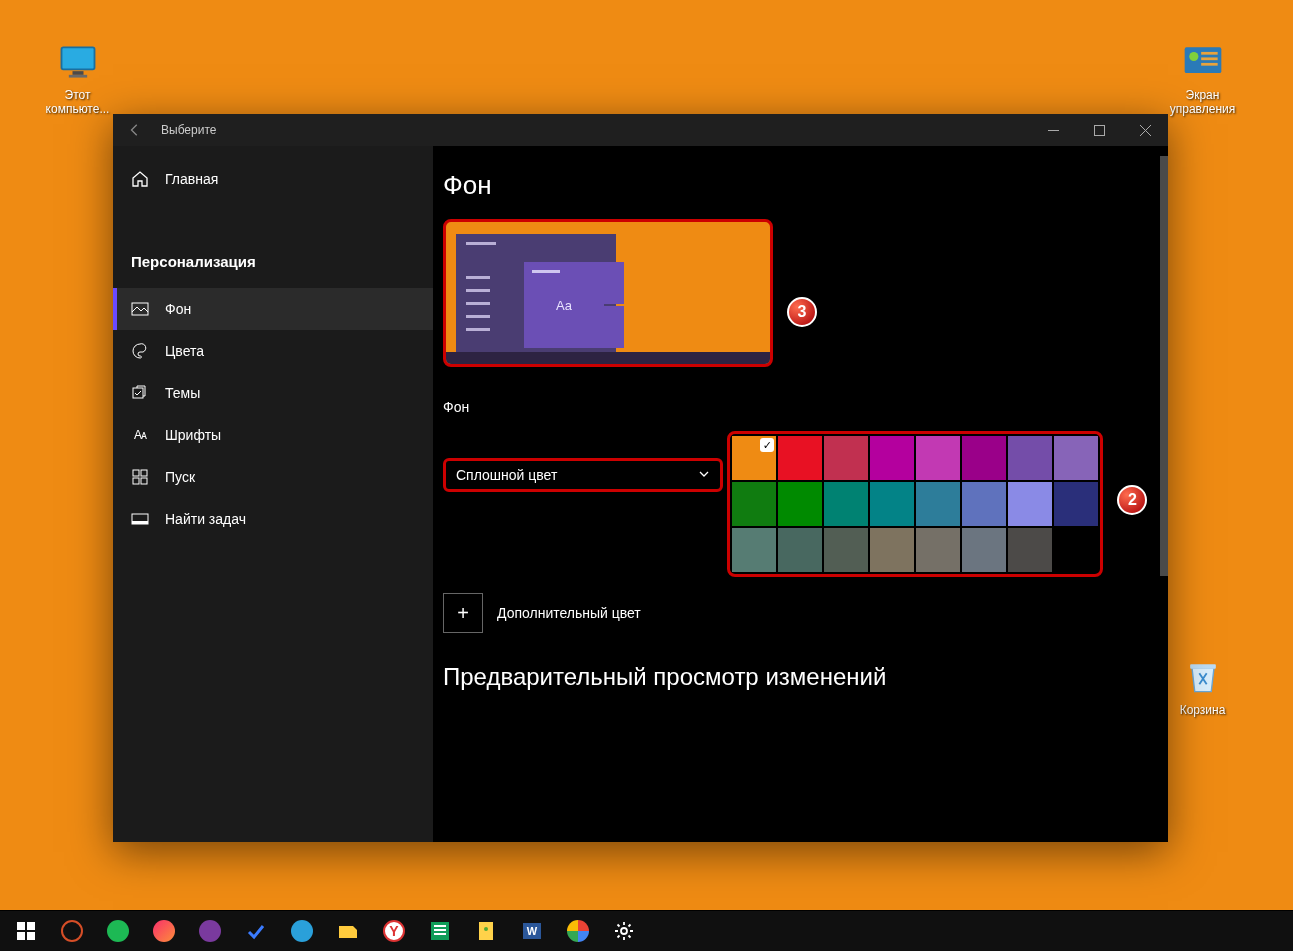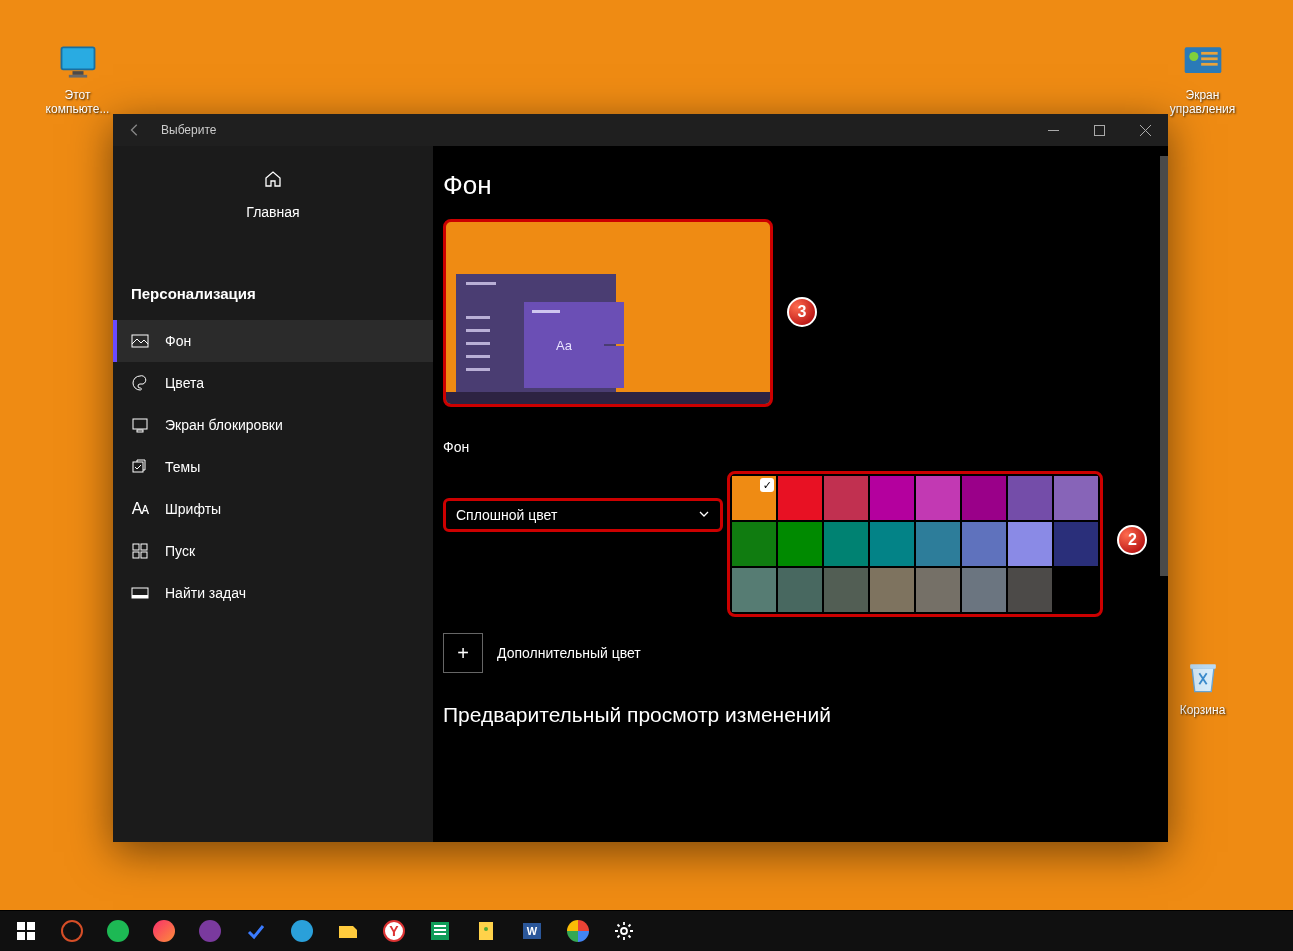--- a/index.html
+++ b/index.html
@@ -16,35 +16,35 @@
 .titlebar { height: 32px; background: #1f1f1f; display: flex; align-items: center; font-size: 12px; color: #ccc; }
 .titlebar .back { width: 44px; height: 32px; display:flex; align-items:center; justify-content:center; color:#888; }
 .titlebar .title { flex: 0 0 auto; padding-left: 4px; }
 .titlebar .spacer { flex: 1; }
 .titlebar .winbtn { width: 46px; height: 32px; display: flex; align-items: center; justify-content: center; color: #aaa; font-size: 11px; }
 
 .body { flex: 1; display: flex; overflow: hidden; }
 
 
 .sidebar { width: 320px; background: #1b1b1b; display: flex; flex-direction: column; padding-top: 12px; }
-.home { display: flex; align-items: center; gap: 16px; padding: 12px 18px; color: #fff; font-size: 14px; flex-direction: column; }
+.home { display: flex; align-items: center; gap: 16px; padding: 12px 18px; color: #fff; font-size: 14px; }
 .home .hicon{ width:18px; height:18px; }
 .searchbox { margin: 12px 16px 20px; height: 34px; border: 1px solid #555; background: transparent; display: flex; align-items: center; padding: 0 10px; color: #999; font-size: 14px; }
 .searchbox .sicon{ width:16px; height:16px; margin-left:auto; color:#888; }
 .category { padding: 8px 18px 18px; color: #fff; font-size: 15px; font-weight: 600; margin-top: 45px; }
 .navitem { display: flex; align-items: center; gap: 16px; padding: 12px 18px; color: #fff; font-size: 14px; position: relative; }
 .navitem .nicon{ width:18px; height:18px; display:flex; align-items:center; justify-content:center; color:#fff; }
 .navitem.selected { background: #2b2b2b; }
 .navitem.selected::before { content:""; position:absolute; left:0; top:0; bottom:0; width:4px; background:#6b4aff; }
 
 
 .content { flex: 1; background: #000; color: #fff; padding: 24px 24px 0 10px; overflow-y: auto; position: relative; }
 .content h1 { font-weight: 400; font-size: 26px; margin-bottom: 18px; }
 .preview-outer{ position:relative; display:inline-block; }
-.preview { width: 330px; height: 188px; background: #ef8b13; border: 3px solid #c00; border-radius: 8px; position: relative; overflow: hidden; }
+.preview { width: 330px; height: 148px; background: #ef8b13; border: 3px solid #c00; border-radius: 8px; position: relative; overflow: hidden; }
 .preview .taskbar{ position:absolute; left:0; right:0; bottom:0; height:12px; background:#2d2342; }
 .preview .winmock{ position:absolute; left:10px; bottom:12px; width:160px; height:118px; background:#4a3d72; }
 .preview .winmock .hdr{ position:absolute; top:8px; left:10px; width:30px; height:3px; background:#b9afd6; }
 .preview .winmock .lines{ position:absolute; top:42px; left:10px; display:flex; flex-direction:column; gap:10px; }
 .preview .winmock .lines span{ display:block; width:24px; height:3px; background:#b9afd6; }
 .preview .tile1{ position:absolute; left:78px; bottom:16px; width:80px; height:86px; background:#6b4fb5; display:flex; align-items:center; justify-content:center; color:#e9e3ff; font-size:13px; }
 .preview .tile1 .hdr2{ position:absolute; top:8px; left:8px; width:28px; height:3px; background:#cfc6f0; }
 .preview .tileR{ position:absolute; left:158px; bottom:16px; width:20px; background:#6b4fb5; }
 
 .section-label{ font-size:14px; color:#fff; margin-top:28px; margin-bottom:8px; }
@@ -53,21 +53,21 @@
 .dropdown .chev{ margin-left:auto; }
 
 .palette-outer{ position:relative; display:inline-block; margin-top:8px; }
 .palette{ border:3px solid #c00; border-radius:8px; padding:2px; background:#000; display:grid; grid-template-columns: repeat(8, 44px); grid-auto-rows:44px; gap:2px; }
 .swatch{ width:44px; height:44px; position:relative; }
 .swatch .check{ position:absolute; right:2px; top:2px; width:14px; height:14px; background:#fff; border-radius:3px; display:flex; align-items:center; justify-content:center; font-size:11px; color:#000; }
 
 .addcolor{ display:flex; align-items:center; gap:14px; margin-top:16px; font-size:14px; }
 .addcolor .plusbox{ width:40px; height:40px; border:1px solid #666; display:flex; align-items:center; justify-content:center; font-size:20px; color:#fff; }
 
-.subhead{ font-size:21px; font-weight:400; margin-top:30px; }
+.subhead{ font-size:24px; font-weight:400; margin-top:30px; }
 
 .callout{ position:absolute; width:30px; height:30px; border-radius:50%; background: radial-gradient(circle at 30% 30%, #ff6b4e, #b81414 80%); border:2px solid #fff; color:#fff; font-weight:bold; font-size:16px; display:flex; align-items:center; justify-content:center; box-shadow:0 2px 4px rgba(0,0,0,.5); }
 
 
 .taskbar-main{ position:absolute; left:0; right:0; bottom:0; height:41px; background:#101010; display:flex; align-items:center; padding:0 4px; gap:2px; border-top:1px solid #000; }
 .tbtn{ width:44px; height:41px; display:flex; align-items:center; justify-content:center; color:#fff; }
 .tbtn svg{ width:22px; height:22px; }
 .tbtn .circ{ width:22px; height:22px; border-radius:50%; }
 
 .vscroll{ position:absolute; right:0; top:0; bottom:0; width:8px; background:#000; }
@@ -165,39 +165,30 @@
         <span class="nicon">
             <svg viewBox="0 0 18 18">
               <path d="M9 2 a7 7 0 1 0 0 14 c2 0 2-2 0-2 a2 2 0 1 1 0-4 h3 a4 4 0 0 0 -3-8z" stroke="#fff" fill="none"></path>
             </svg>
           </span>
         <span>Цвета</span>
       </div>
       <div class="navitem">
         <span class="nicon">
             <svg viewBox="0 0 18 18">
-              <rect x="2" y="3" width="14" height="10" stroke="#fff" fill="none"></rect>
-              <rect x="6" y="14" width="6" height="2" stroke="#fff" fill="none"></rect>
-            </svg>
-          </span>
-        <span>Экран блокировки</span>
-      </div>
-      <div class="navitem">
-        <span class="nicon">
-            <svg viewBox="0 0 18 18">
               <rect x="2" y="4" width="10" height="10" stroke="#fff" fill="none"></rect>
               <path d="M6 4 V2 h8 v10 h-2" stroke="#fff" fill="none"></path>
               <path d="M4 9 l2 2 l4-4" stroke="#fff" fill="none"></path>
             </svg>
           </span>
         <span>Темы</span>
       </div>
       <div class="navitem">
         <span class="nicon">
-            <span style="font-size:16px; letter-spacing:-1px;">Aᴀ</span>
+            <span style="font-size:12px; letter-spacing:-1px;">Aᴀ</span>
           </span>
         <span>Шрифты</span>
       </div>
       <div class="navitem">
         <span class="nicon">
             <svg viewBox="0 0 18 18">
               <rect x="2" y="2" width="6" height="6" stroke="#fff" fill="none"></rect>
               <rect x="10" y="2" width="6" height="6" stroke="#fff" fill="none"></rect>
               <rect x="2" y="10" width="6" height="6" stroke="#fff" fill="none"></rect>
               <rect x="10" y="10" width="6" height="6" stroke="#fff" fill="none"></rect>

